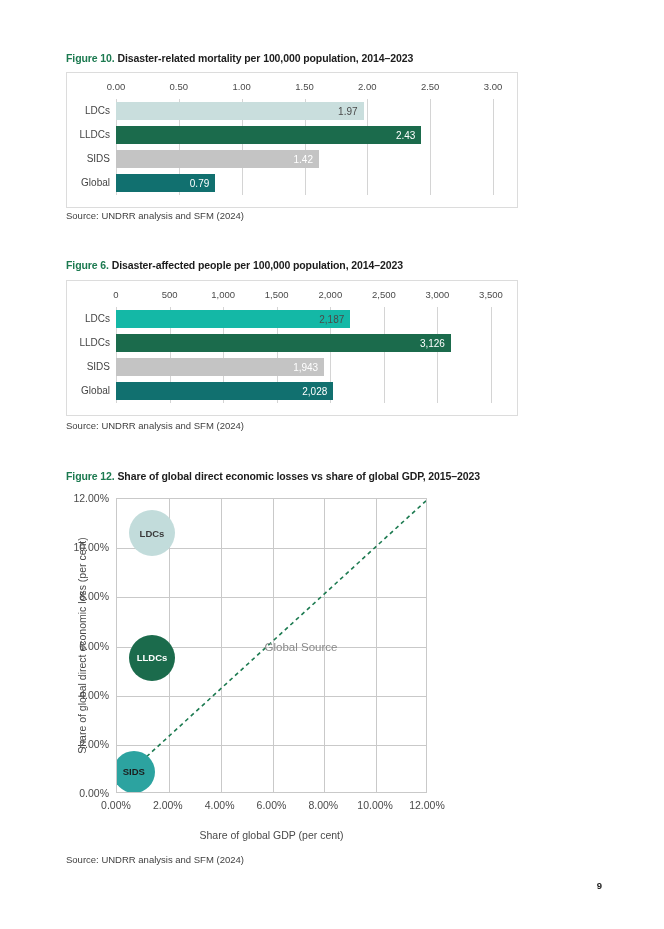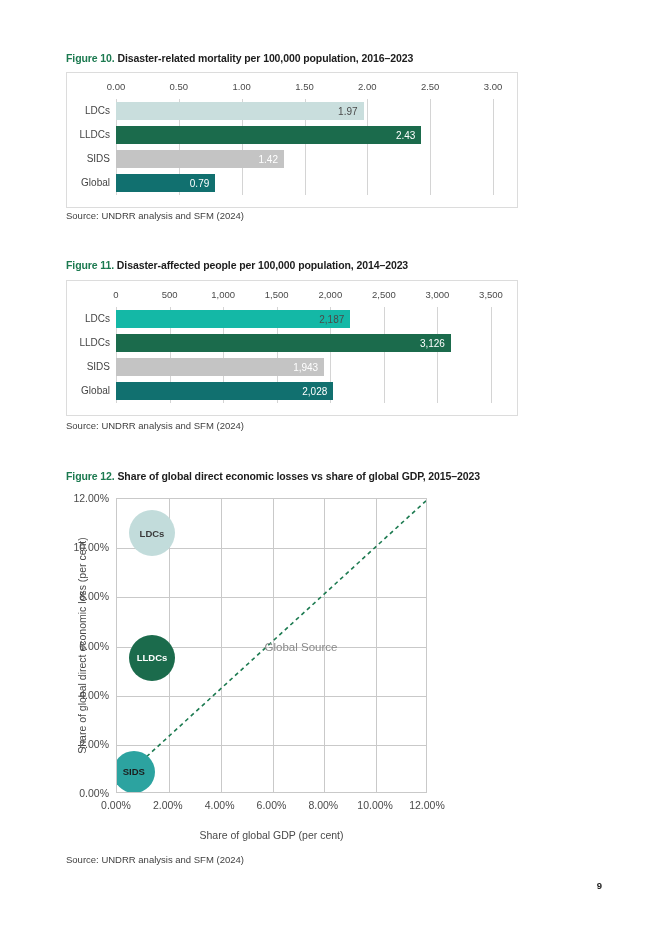--- a/index.html
+++ b/index.html
@@ -167,21 +167,21 @@
     font-family: "Liberation Sans", sans-serif;
   }
 </style>
 </head>
 <body>
 
 <div class="page">
 
   <div class="fig-title" style="top:52px;">
     <span class="fignum">Figure 10.</span>
-    <span>Disaster-related mortality per 100,000 population, 2016–2023</span>
+    <span>Disaster-related mortality per 100,000 population, 2014–2023</span>
   </div>
 
   <div class="chart-box" id="chart10" style="left:66px; top:72px; width:452px; height:136px;">
       <div class="axis-tick-label" style="left: 49px; top: 8px;">0.00</div>
       <div class="axis-tick-label" style="left: 111.833px; top: 8px;">0.50</div>
       <div class="axis-tick-label" style="left: 174.667px; top: 8px;">1.00</div>
       <div class="axis-tick-label" style="left: 237.5px; top: 8px;">1.50</div>
       <div class="axis-tick-label" style="left: 300.333px; top: 8px;">2.00</div>
       <div class="axis-tick-label" style="left: 363.167px; top: 8px;">2.50</div>
       <div class="axis-tick-label" style="left: 426px; top: 8px;">3.00</div>
@@ -194,33 +194,33 @@
       <div class="gridline" style="left: 426px; top: 26px; height: 96px;"></div>
       <div class="cat-label" style="left: 0px; width: 43px; top: 32px;">LDCs</div>
       <div class="bar" style="left: 49px; top: 29px; height: 18px; width: 247.563px; background: rgb(201, 222, 221);">
         <span class="bar-value" style="color: rgb(74, 74, 74);">1.97</span>
       </div>
       <div class="cat-label" style="left: 0px; width: 43px; top: 56px;">LLDCs</div>
       <div class="bar" style="left: 49px; top: 53px; height: 18px; width: 305.37px; background: rgb(27, 107, 76);">
         <span class="bar-value" style="color: rgb(255, 255, 255);">2.43</span>
       </div>
       <div class="cat-label" style="left: 0px; width: 43px; top: 80px;">SIDS</div>
-      <div class="bar" style="left: 49px; top: 77px; height: 18px; width: 168px; background: rgb(196, 196, 196);">
+      <div class="bar" style="left: 49px; top: 77px; height: 18px; width: 203px; background: rgb(196, 196, 196);">
         <span class="bar-value" style="color: rgb(255, 255, 255);">1.42</span>
       </div>
       <div class="cat-label" style="left: 0px; width: 43px; top: 104px;">Global</div>
       <div class="bar" style="left: 49px; top: 101px; height: 18px; width: 99.2767px; background: rgb(17, 112, 111);">
         <span class="bar-value" style="color: rgb(255, 255, 255);">0.79</span>
       </div>
     </div>
 
   <div class="source" style="top:210px;">Source: UNDRR analysis and SFM (2024)</div>
 
   <div class="fig-title" style="top:259px;">
-    <span class="fignum">Figure 11.</span>
+    <span class="fignum">Figure 6.</span>
     <span>Disaster-affected people per 100,000 population, 2014–2023</span>
   </div>
 
   <div class="chart-box" id="chart11" style="left:66px; top:280px; width:452px; height:136px;">
       <div class="axis-tick-label" style="left: 49px; top: 8px;">0</div>
       <div class="axis-tick-label" style="left: 102.571px; top: 8px;">500</div>
       <div class="axis-tick-label" style="left: 156.143px; top: 8px;">1,000</div>
       <div class="axis-tick-label" style="left: 209.714px; top: 8px;">1,500</div>
       <div class="axis-tick-label" style="left: 263.286px; top: 8px;">2,000</div>
       <div class="axis-tick-label" style="left: 316.857px; top: 8px;">2,500</div>

